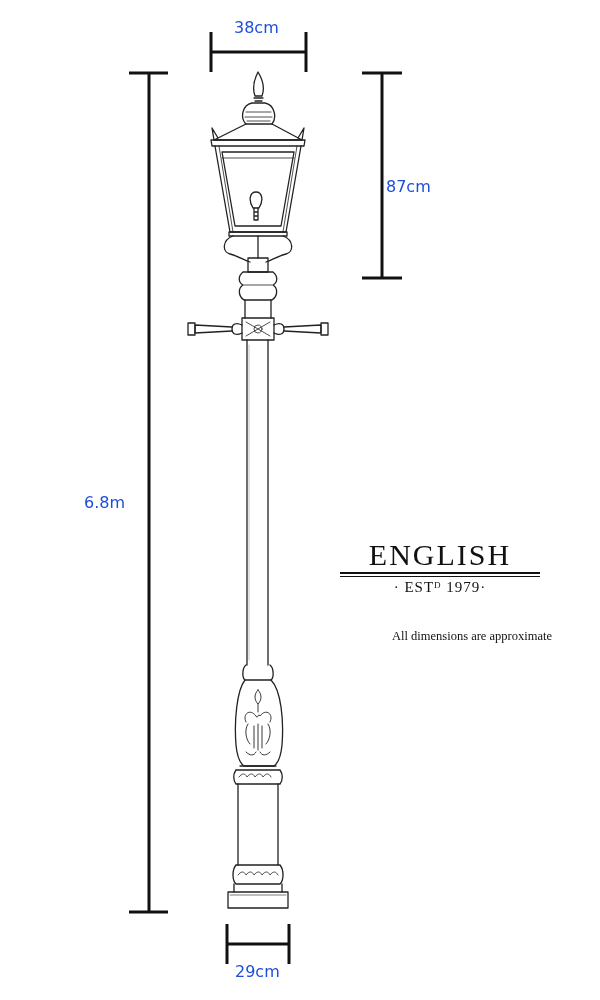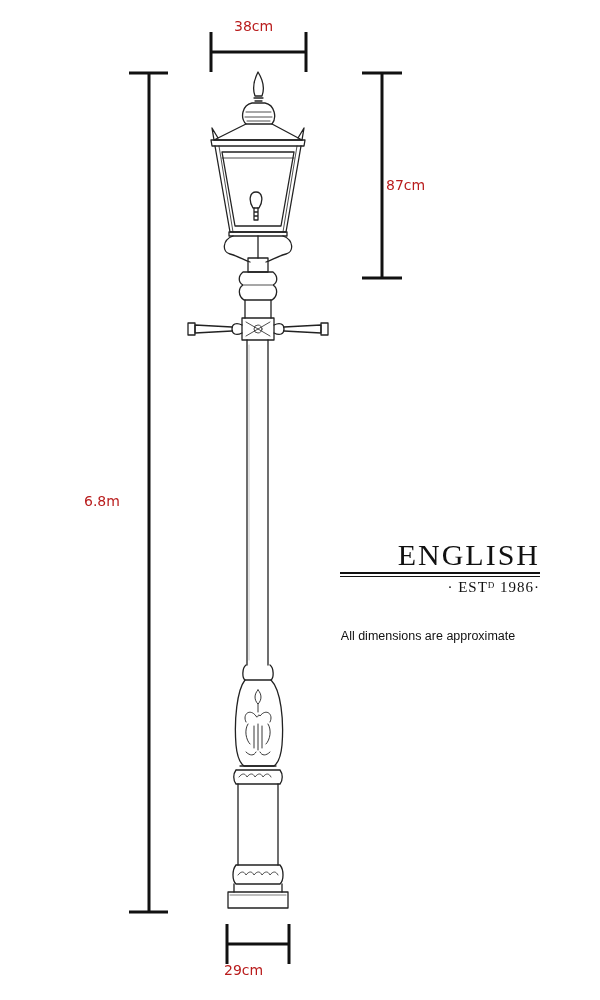--- a/index.html
+++ b/index.html
@@ -1,26 +1,26 @@
 <!DOCTYPE html>
 <html><head>
 <meta charset="utf-8">
 <style>
   html, body { margin:0; padding:0; background:#ffffff; }
   body { width:600px; height:1000px; position:relative; overflow:hidden; font-family:"DejaVu Sans", sans-serif; color:#111; }
   .abs { position:absolute; }
-  .dim-label { font-family:"DejaVu Sans", sans-serif; font-size:14px; color:#b91c1c; }
+  .dim-label { font-family:"DejaVu Sans", sans-serif; font-size:16px; color:#1d4ed8; }
   svg { position:absolute; left:0; top:0; }
-  .brand { position:absolute; left:340px; top:540px; width:200px; text-align:right; font-family:"Liberation Serif", "DejaVu Serif", serif; color:#111; }
+  .brand { position:absolute; left:340px; top:540px; width:200px; text-align:center; font-family:"Liberation Serif", "DejaVu Serif", serif; color:#111; }
   .brand-line1 { font-size:30px; letter-spacing:2px; line-height:30px; }
   .brand-line2 { font-size:23px; letter-spacing:1px; line-height:26px; white-space:nowrap; }
   .brand-rule { height:2px; background:#111; margin:2px 0 2px 0; }
   .brand-rule.thin { height:1px; margin-top:1px; }
   .brand-est { font-size:15px; letter-spacing:1px; margin-top:1px; }
-  .note { position:absolute; left:323px; top:629px; width:210px; text-align:center; font-size:12.5px; color:#111; font-family:Liberation Sans, sans-serif; }
+  .note { position:absolute; left:342px; top:629px; width:210px; text-align:right; font-size:12.5px; color:#111; font-family:Liberation Serif, serif; }
 </style>
 </head>
 <body>
 
 <svg width="600" height="1000" viewBox="0 0 600 1000" xmlns="http://www.w3.org/2000/svg">
 
   <g stroke="#111" stroke-width="3" fill="none">
 
     <line x1="211" y1="32" x2="211" y2="72"></line>
     <line x1="306" y1="32" x2="306" y2="72"></line>
@@ -106,22 +106,22 @@
     <path d="M234,884 L234,892 M282,884 L282,892"></path>
 
     <path d="M228,892 L288,892 L288,908 L228,908 Z"></path>
     <path d="M230,895 L286,895" stroke-width="0.6"></path>
   </g>
 </svg>
 
 <div class="abs dim-label" style="left:234px; top:18px;">38cm</div>
 <div class="abs dim-label" style="left:386px; top:177px;">87cm</div>
 <div class="abs dim-label" style="left:84px; top:493px;">6.8m</div>
-<div class="abs dim-label" style="left:224px; top:962px;">29cm</div>
+<div class="abs dim-label" style="left:235px; top:962px;">29cm</div>
 
 <div class="brand">
   <div class="brand-line1">ENGLISH</div>
   <div class="brand-rule"></div>
   <div class="brand-rule thin"></div>
-  <div class="brand-est">· ESTᴰ 1986·</div>
+  <div class="brand-est">· ESTᴰ 1979·</div>
 </div>
 
 <div class="note">All dimensions are approximate</div>
 
 </body></html>

